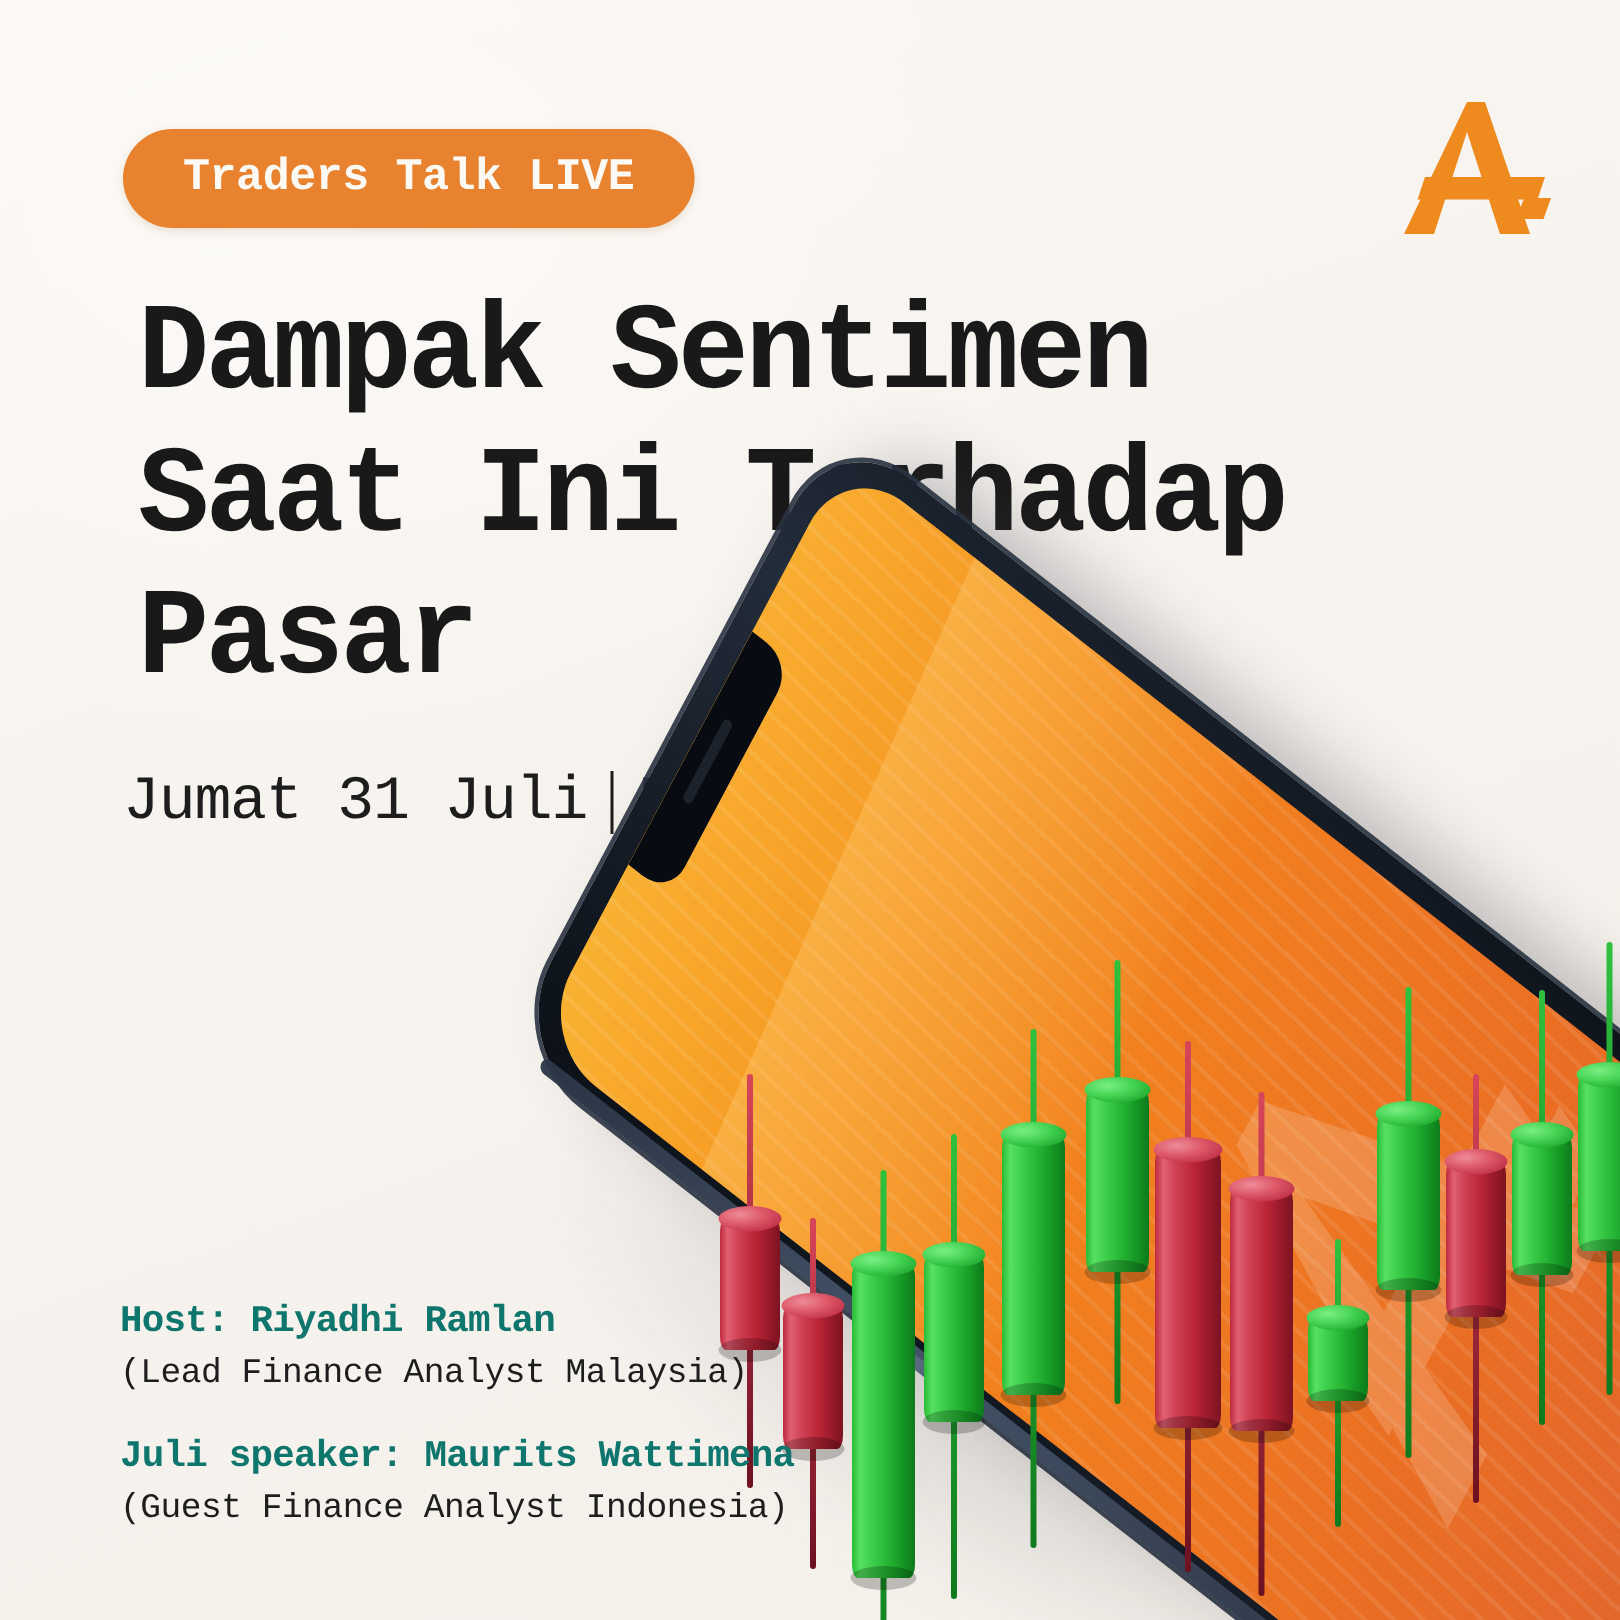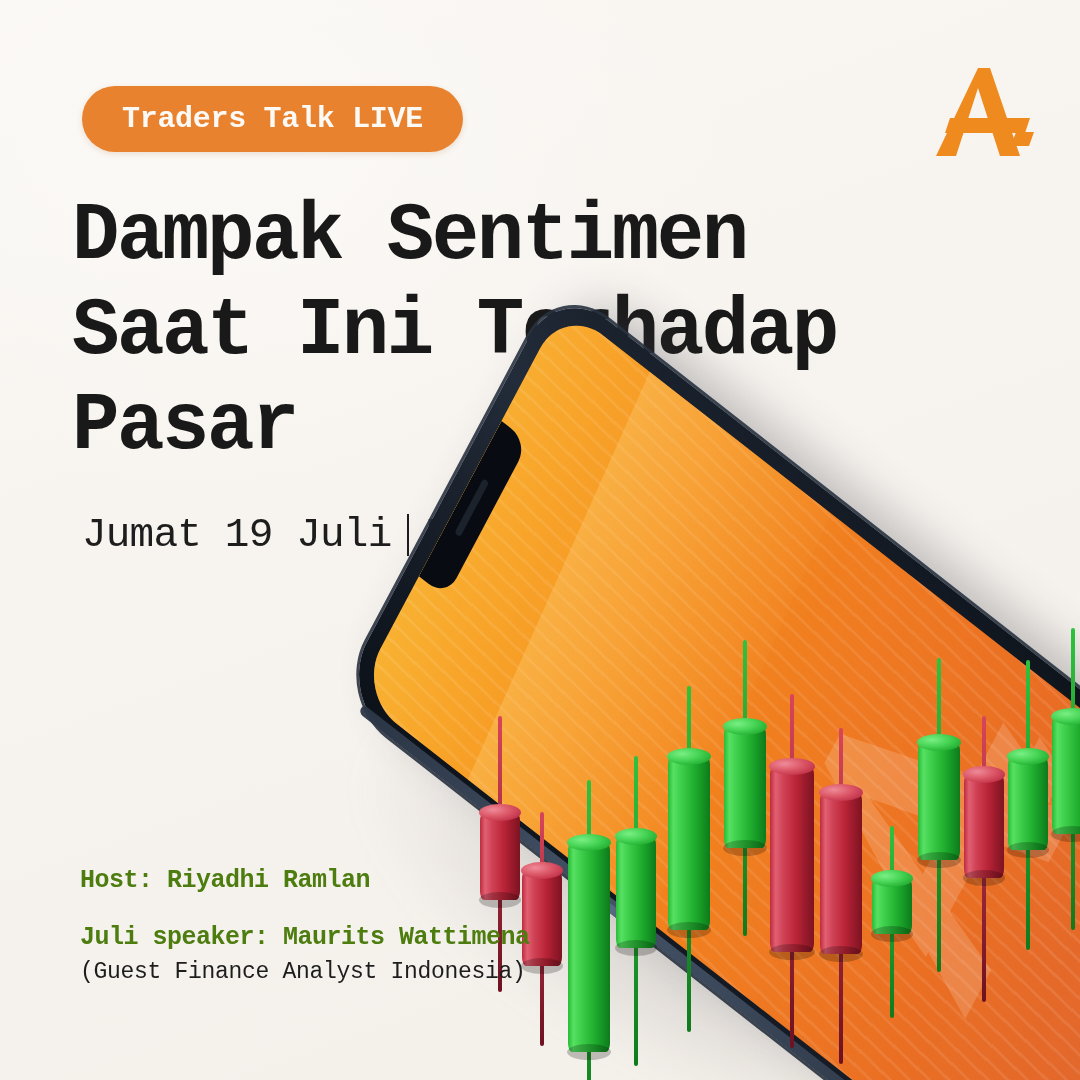--- a/index.html
+++ b/index.html
@@ -53,21 +53,21 @@
     color: #fdfaf6;
     font-size: 30px;
     font-weight: 700;
     letter-spacing: -0.3px;
     white-space: nowrap;
   }
 
   
   .headline {
     position: absolute;
-    left: 72px;
+    left: 92px;
     top: 196px;
     width: 790px;
   }
   .headline-line {
     display: block;
     color: #191919;
     font-size: 82px;
     line-height: 0.99;
     font-weight: 800;
     letter-spacing: -2.6px;
@@ -101,21 +101,21 @@
   
   .credits {
     position: absolute;
     left: 80px;
     top: 866px;
     z-index: 40;
   }
   .credit-block { margin-bottom: 28px; }
   .credit-block:last-child { margin-bottom: 0; }
   .credit-name {
-    color: #4d7c0f;
+    color: #0f766e;
     font-size: 25px;
     font-weight: 700;
     letter-spacing: -0.5px;
     margin-bottom: 7px;
     white-space: nowrap;
   }
   .credit-role {
     color: #1d1d1d;
     font-size: 23px;
     font-weight: 400;
@@ -320,21 +320,21 @@
     <span class="badge-text">Traders Talk LIVE</span>
   </div>
 
   <div class="headline">
     <span class="headline-line">Dampak Sentimen</span>
     <span class="headline-line">Saat Ini Terhadap</span>
     <span class="headline-line">Pasar</span>
   </div>
 
   <div class="dateline">
-    <span>Jumat 19 Juli</span>
+    <span>Jumat 31 Juli</span>
     <span class="sep"></span>
     <span>Pukul 19.00 WIB</span>
   </div>
 
   <div class="phone-stage">
     <div class="phone-shadow"></div>
 
     <div class="phone">
       <div class="phone-body"></div>
       <div class="phone-rail"></div>
@@ -449,20 +449,21 @@
             <div class="base"></div>
             <div class="cap green" style="top: -8px;"></div>
           </div>
         </div>
       </div>
   </div>
 
   <div class="credits">
     <div class="credit-block">
       <div class="credit-name">Host: Riyadhi Ramlan</div>
+      <div class="credit-role">(Lead Finance Analyst Malaysia)</div>
     </div>
     <div class="credit-block">
       <div class="credit-name">Juli speaker: Maurits Wattimena</div>
       <div class="credit-role">(Guest Finance Analyst Indonesia)</div>
     </div>
   </div>
 
 </div>
 
 </body></html>

